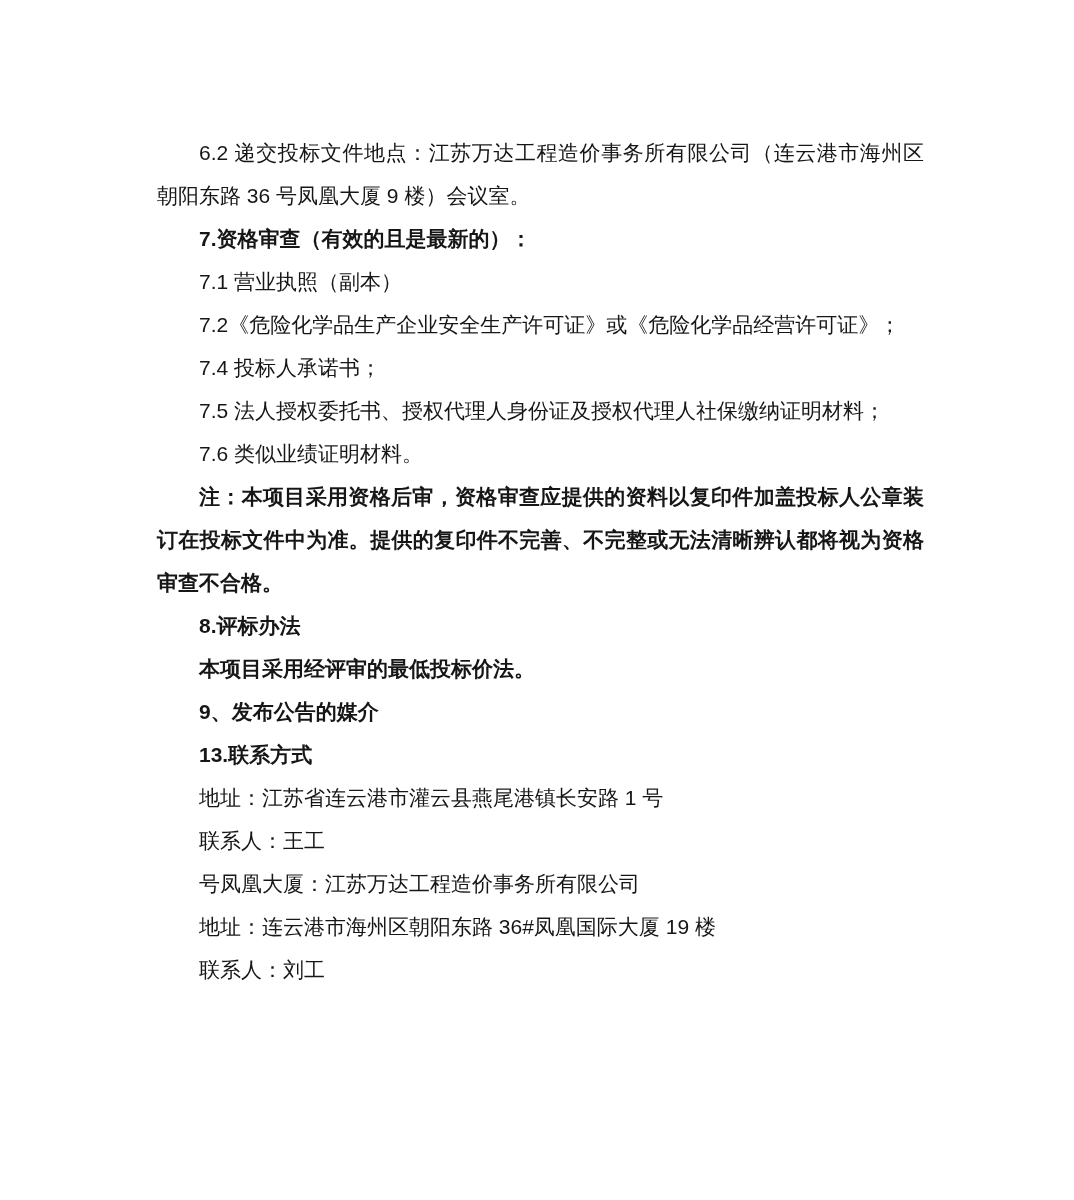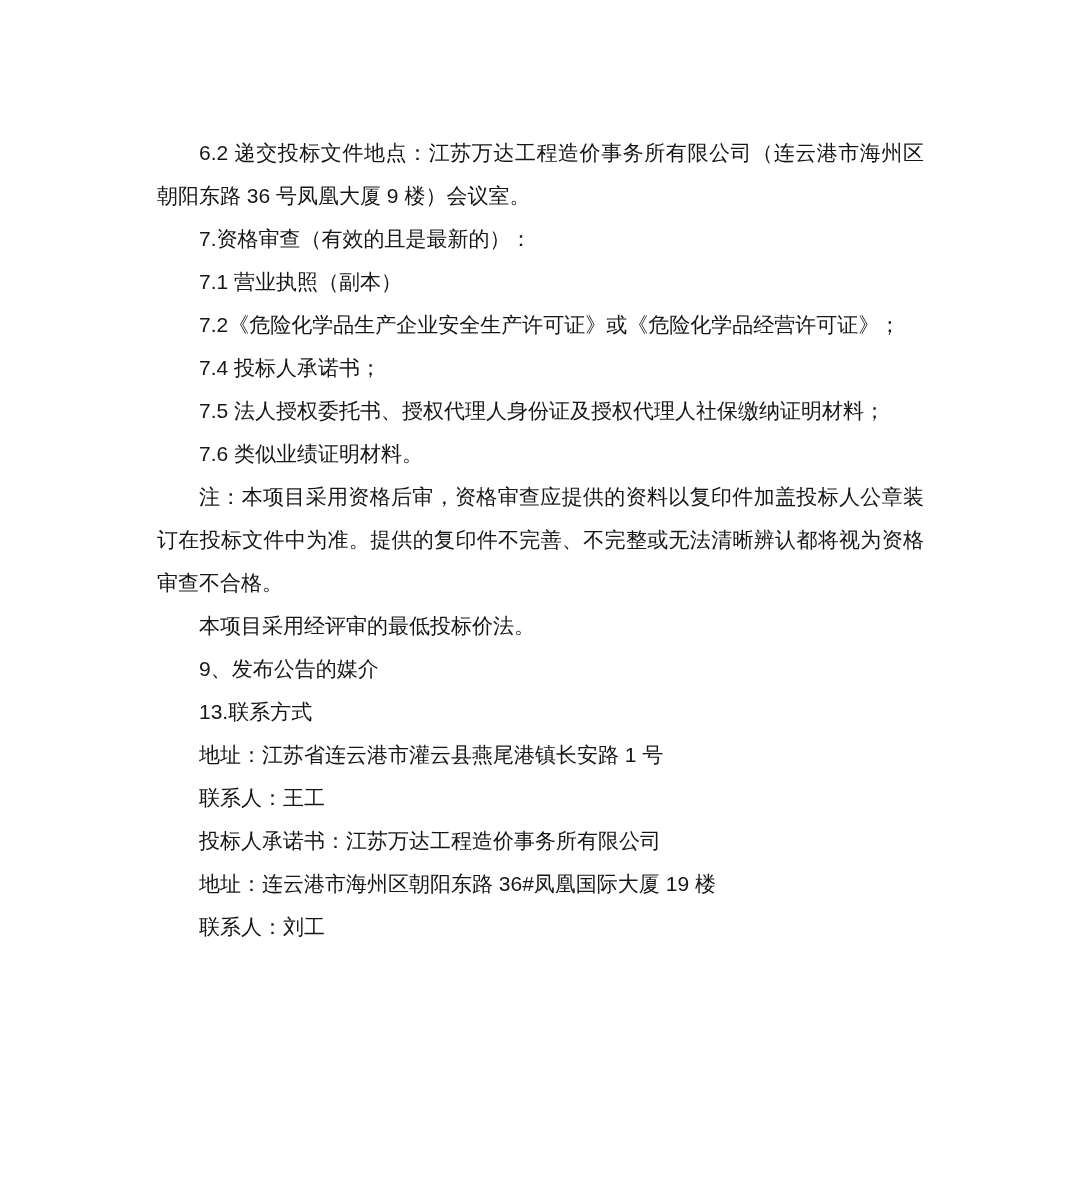--- a/index.html
+++ b/index.html
@@ -24,21 +24,21 @@
     .doc p {
       margin: 0;
       font-size: 21px;
       line-height: 43px;
       text-align: justify;
       text-indent: 2em;
       word-break: break-all;
     }
     .bold-para,
     .bold {
-      font-weight: normal;
+      font-weight: bold;
     }
     .ul {
       text-decoration: underline;
       text-underline-offset: 4px;
       text-decoration-thickness: 2px;
     }
   </style>
 </head>
 <body>
 
@@ -55,33 +55,34 @@
 
 
     <p>7.4 投标人承诺书；</p>
 
     <p>7.5 法人授权委托书、授权代理人身份证及授权代理人社保缴纳证明材料；</p>
 
     <p>7.6 类似业绩证明材料。</p>
 
     <p class="bold-para">注：本项目采用资格后审，资格审查应提供的资料以复印件加盖投标人公章装订在投标文件中为准。提供的复印件不完善、不完整或无法清晰辨认都将视为资格审查不合格。</p>
 
+    <p class="bold-para">8.评标办法</p>
 
     <p class="bold-para">本项目采用经评审的最低投标价法。</p>
 
     <p class="bold-para">9、发布公告的媒介</p>
 
 
     <p class="bold-para">13.联系方式</p>
 
 
     <p>地址：江苏省连云港市灌云县燕尾港镇长安路 1 号</p>
 
     <p>联系人：王工</p>
 
-    <p>投标人承诺书：江苏万达工程造价事务所有限公司</p>
+    <p>号凤凰大厦：江苏万达工程造价事务所有限公司</p>
 
     <p>地址：连云港市海州区朝阳东路 36#凤凰国际大厦 19 楼</p>
 
     <p>联系人：刘工</p>
 
   </div>
 </div>
 
 </body></html>

